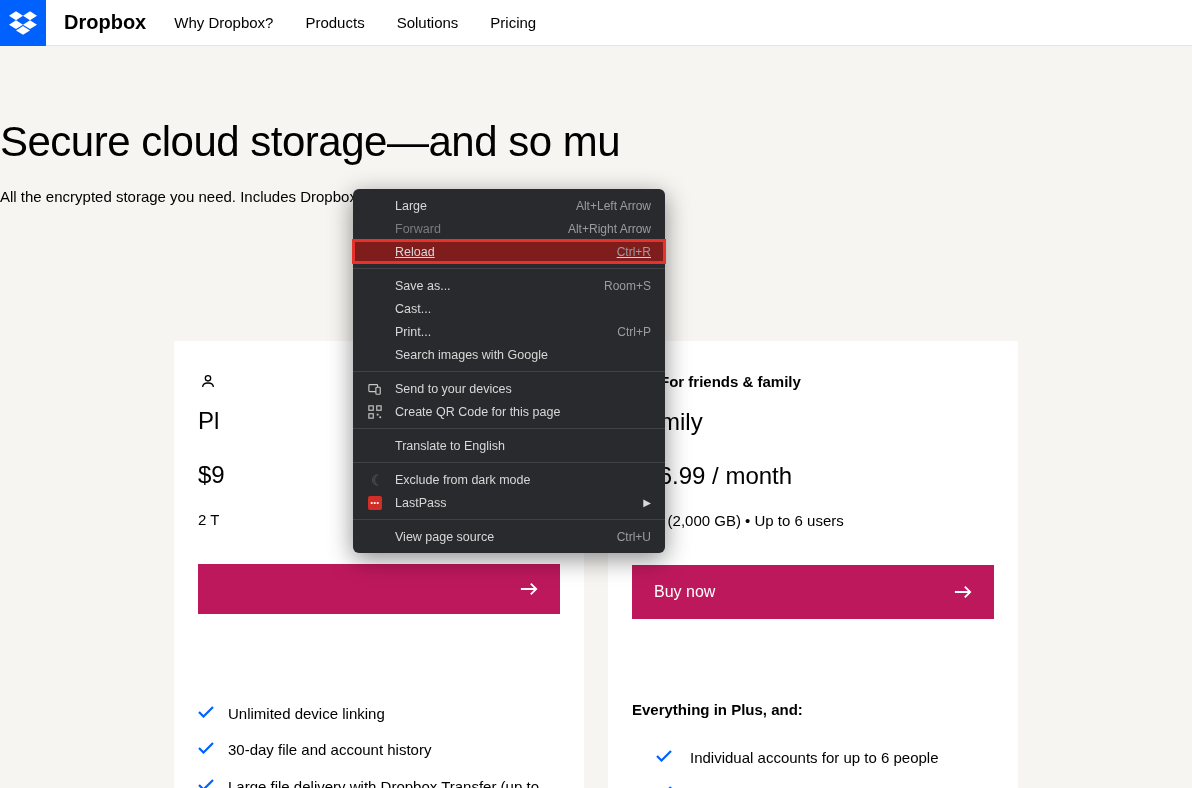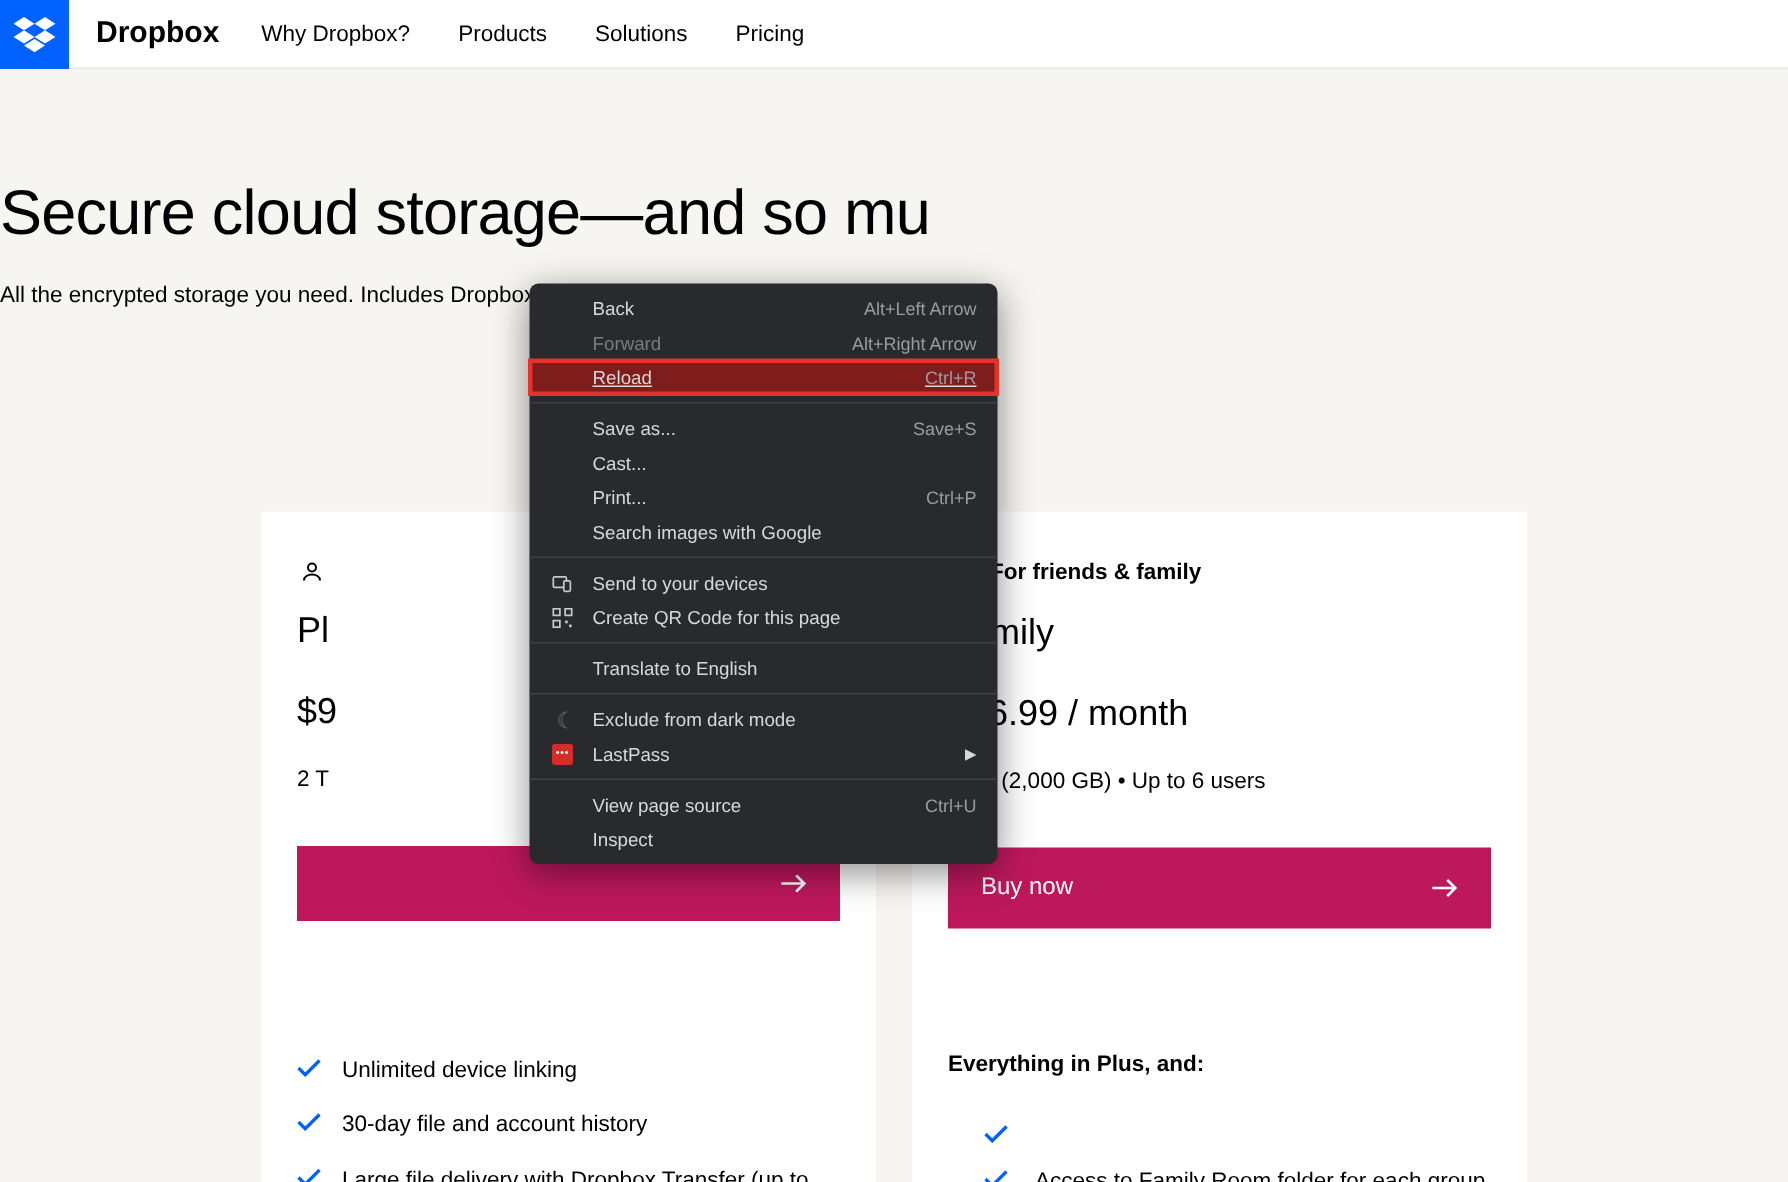--- a/index.html
+++ b/index.html
@@ -138,54 +138,55 @@
           <path fill="none" stroke="#fff" stroke-width="2" d="M1 7h17M12 1l6 6-6 6"></path>
         </svg>
     </button>
     <div class="features-heading">Everything in Plus, and:</div>
     <div class="feature-indent">
     <ul class="features with-heading">
       <li>
             <svg class="check" width="16" height="12" viewBox="0 0 16 12">
               <path fill="none" stroke="#0061fe" stroke-width="2.2" d="M1 6l4.5 4.5L15 1"></path>
             </svg>
+            <span>Individual accounts for up to 6 people</span>
           </li>
       <li>
             <svg class="check" width="16" height="12" viewBox="0 0 16 12">
               <path fill="none" stroke="#0061fe" stroke-width="2.2" d="M1 6l4.5 4.5L15 1"></path>
             </svg>
             <span>Access to Family Room folder for each group sharing and coordination</span>
           </li>
     </ul>
     </div>
   </div>
 
 </div>
 
 <div class="ctx">
   <div class="ctx-item">
       <span class="ctx-noicon"></span>
-      <span class="ctx-label">Back</span>
+      <span class="ctx-label">Large</span>
       <span class="ctx-shortcut">Alt+Left Arrow</span>
     </div>
   <div class="ctx-item disabled">
       <span class="ctx-noicon"></span>
       <span class="ctx-label">Forward</span>
       <span class="ctx-shortcut">Alt+Right Arrow</span>
     </div>
   <div class="ctx-item highlight">
       <span class="ctx-noicon"></span>
       <span class="ctx-label">Reload</span>
       <span class="ctx-shortcut">Ctrl+R</span>
     </div>
   <div class="ctx-sep"></div>
   <div class="ctx-item">
       <span class="ctx-noicon"></span>
       <span class="ctx-label">Save as...</span>
-      <span class="ctx-shortcut">Save+S</span>
+      <span class="ctx-shortcut">Room+S</span>
     </div>
   <div class="ctx-item">
       <span class="ctx-noicon"></span>
       <span class="ctx-label">Cast...</span>
     </div>
   <div class="ctx-item">
       <span class="ctx-noicon"></span>
       <span class="ctx-label">Print...</span>
       <span class="ctx-shortcut">Ctrl+P</span>
     </div>
@@ -235,17 +236,13 @@
       </span>
       <span class="ctx-label">LastPass</span>
       <span class="ctx-submenu">▶</span>
     </div>
   <div class="ctx-sep"></div>
   <div class="ctx-item">
       <span class="ctx-noicon"></span>
       <span class="ctx-label">View page source</span>
       <span class="ctx-shortcut">Ctrl+U</span>
     </div>
-  <div class="ctx-item">
-      <span class="ctx-noicon"></span>
-      <span class="ctx-label">Inspect</span>
-    </div>
 </div>
 
 </body></html>

